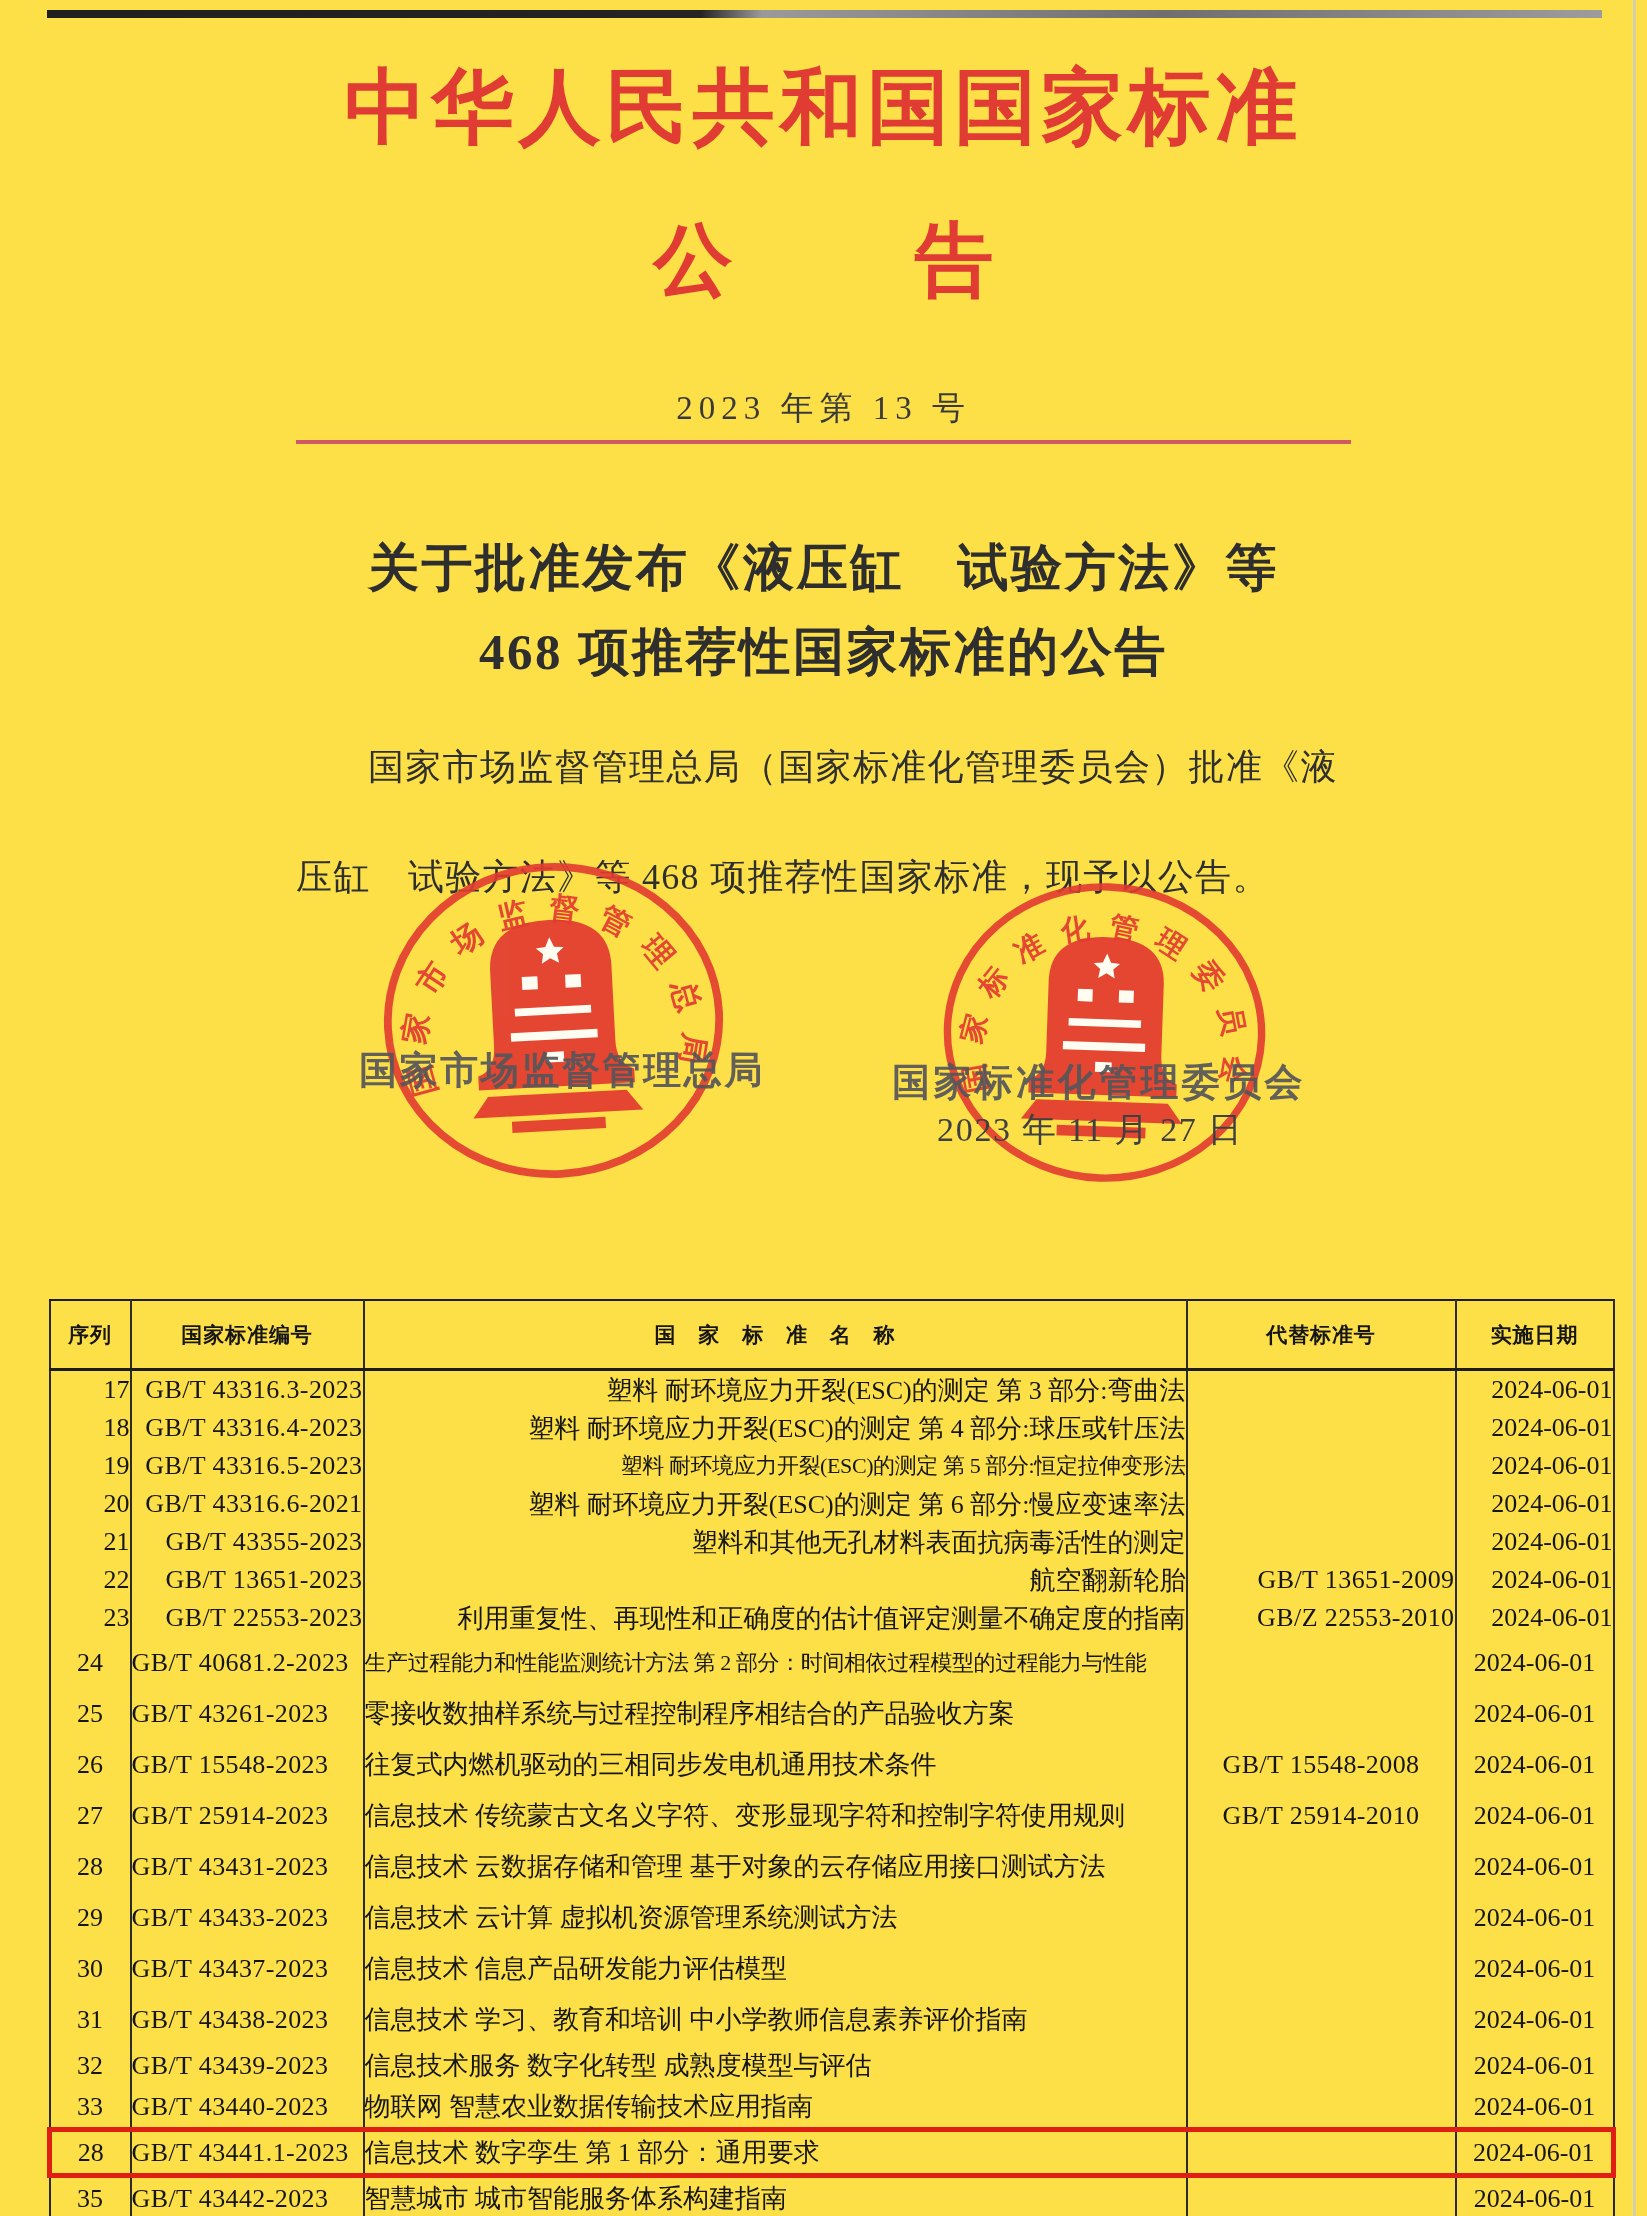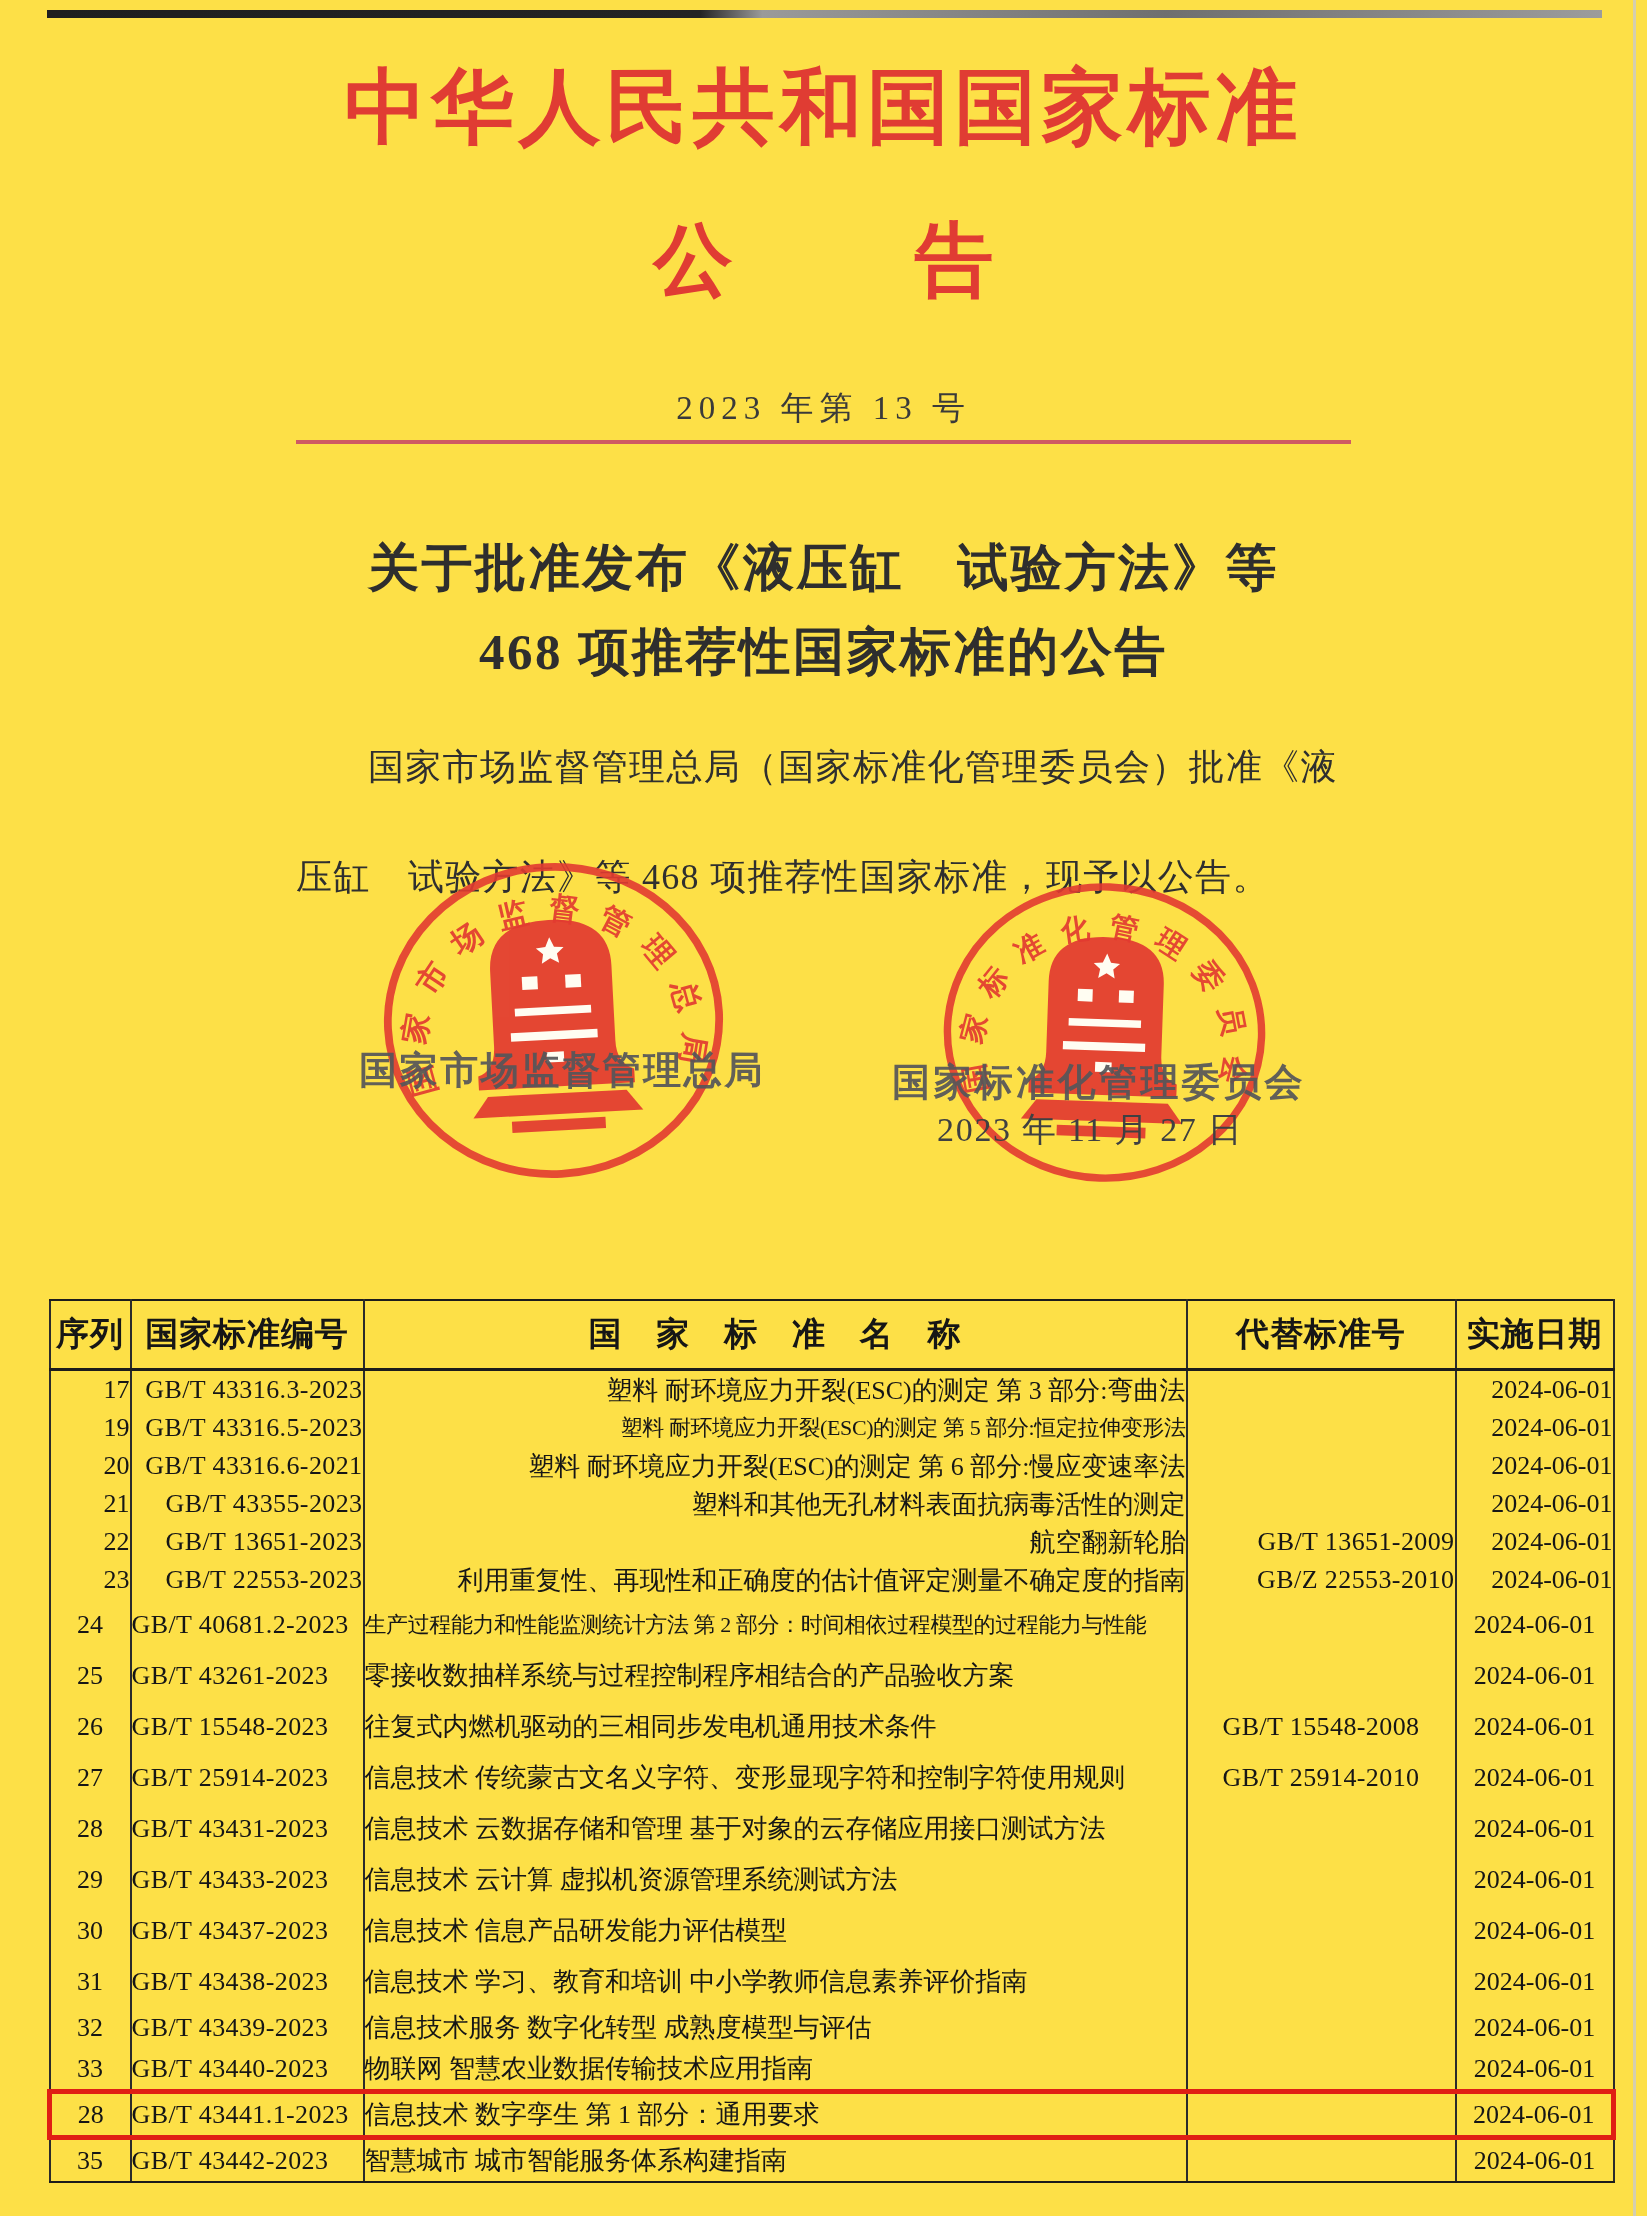--- a/index.html
+++ b/index.html
@@ -30,21 +30,21 @@
   .sig-right{left:892px;top:1057px;font-size:38px;letter-spacing:3.4px;}
   .seal-date{left:937px;top:1107px;font-size:34px;color:#3f4042;letter-spacing:1.7px;white-space:nowrap;}
   
   table.std{position:absolute;left:47px;top:1299px;width:1564px;border-collapse:collapse;table-layout:fixed;
             font-size:26px;color:#161616;}
   table.std col.c1{width:81px;} table.std col.c2{width:233px;} table.std col.c3{width:823px;}
   table.std col.c4{width:269px;} table.std col.c5{width:158px;}
   table.std th,table.std td{border-left:2.1px solid #2b2b2b;border-right:2.1px solid #2b2b2b;
             padding:0;vertical-align:middle;overflow:visible;white-space:nowrap;}
   table.std thead th{height:67px;border-top:2.6px solid #1c1c1c;border-bottom:3px solid #1c1c1c;
-            font-size:33px;font-weight:bold;text-align:center;letter-spacing:0.9px;}
+            font-size:21px;font-weight:bold;text-align:center;letter-spacing:0.9px;}
   table.std tbody tr:last-child td{border-bottom:2.6px solid #1c1c1c;}
   tr.s td{height:38px;text-align:right;} tr.m td{height:51px;} tr.b td{height:41px;}
   td.no{text-align:center;}
   td.code{text-align:left;padding-left:12px;letter-spacing:0.4px;}
   td.name{text-align:left;padding-left:13.7px;}
   td.name.tight{font-size:22px;letter-spacing:-0.4px;}
   td.rep{text-align:center;letter-spacing:0.4px;}
   td.date{text-align:center;}
   tr.highlight td{border-top:5.1px solid var(--hl);border-bottom:5.1px solid var(--hl);}
   tr.highlight td:first-child{border-left:5.1px solid var(--hl);}
@@ -140,20 +140,27 @@
     </thead>
     <tbody>
         <tr class="s">
       <td class="no">17</td>
       <td class="code">GB/T 43316.3-2023</td>
       <td class="name">塑料 耐环境应力开裂(ESC)的测定 第 3 部分:弯曲法</td>
       <td class="rep"></td>
       <td class="date">2024-06-01</td>
     </tr>
         <tr class="s">
+      <td class="no">18</td>
+      <td class="code">GB/T 43316.4-2023</td>
+      <td class="name">塑料 耐环境应力开裂(ESC)的测定 第 4 部分:球压或针压法</td>
+      <td class="rep"></td>
+      <td class="date">2024-06-01</td>
+    </tr>
+        <tr class="s">
       <td class="no">19</td>
       <td class="code">GB/T 43316.5-2023</td>
       <td class="name tight">塑料 耐环境应力开裂(ESC)的测定 第 5 部分:恒定拉伸变形法</td>
       <td class="rep"></td>
       <td class="date">2024-06-01</td>
     </tr>
         <tr class="s">
       <td class="no">20</td>
       <td class="code">GB/T 43316.6-2021</td>
       <td class="name">塑料 耐环境应力开裂(ESC)的测定 第 6 部分:慢应变速率法</td>

